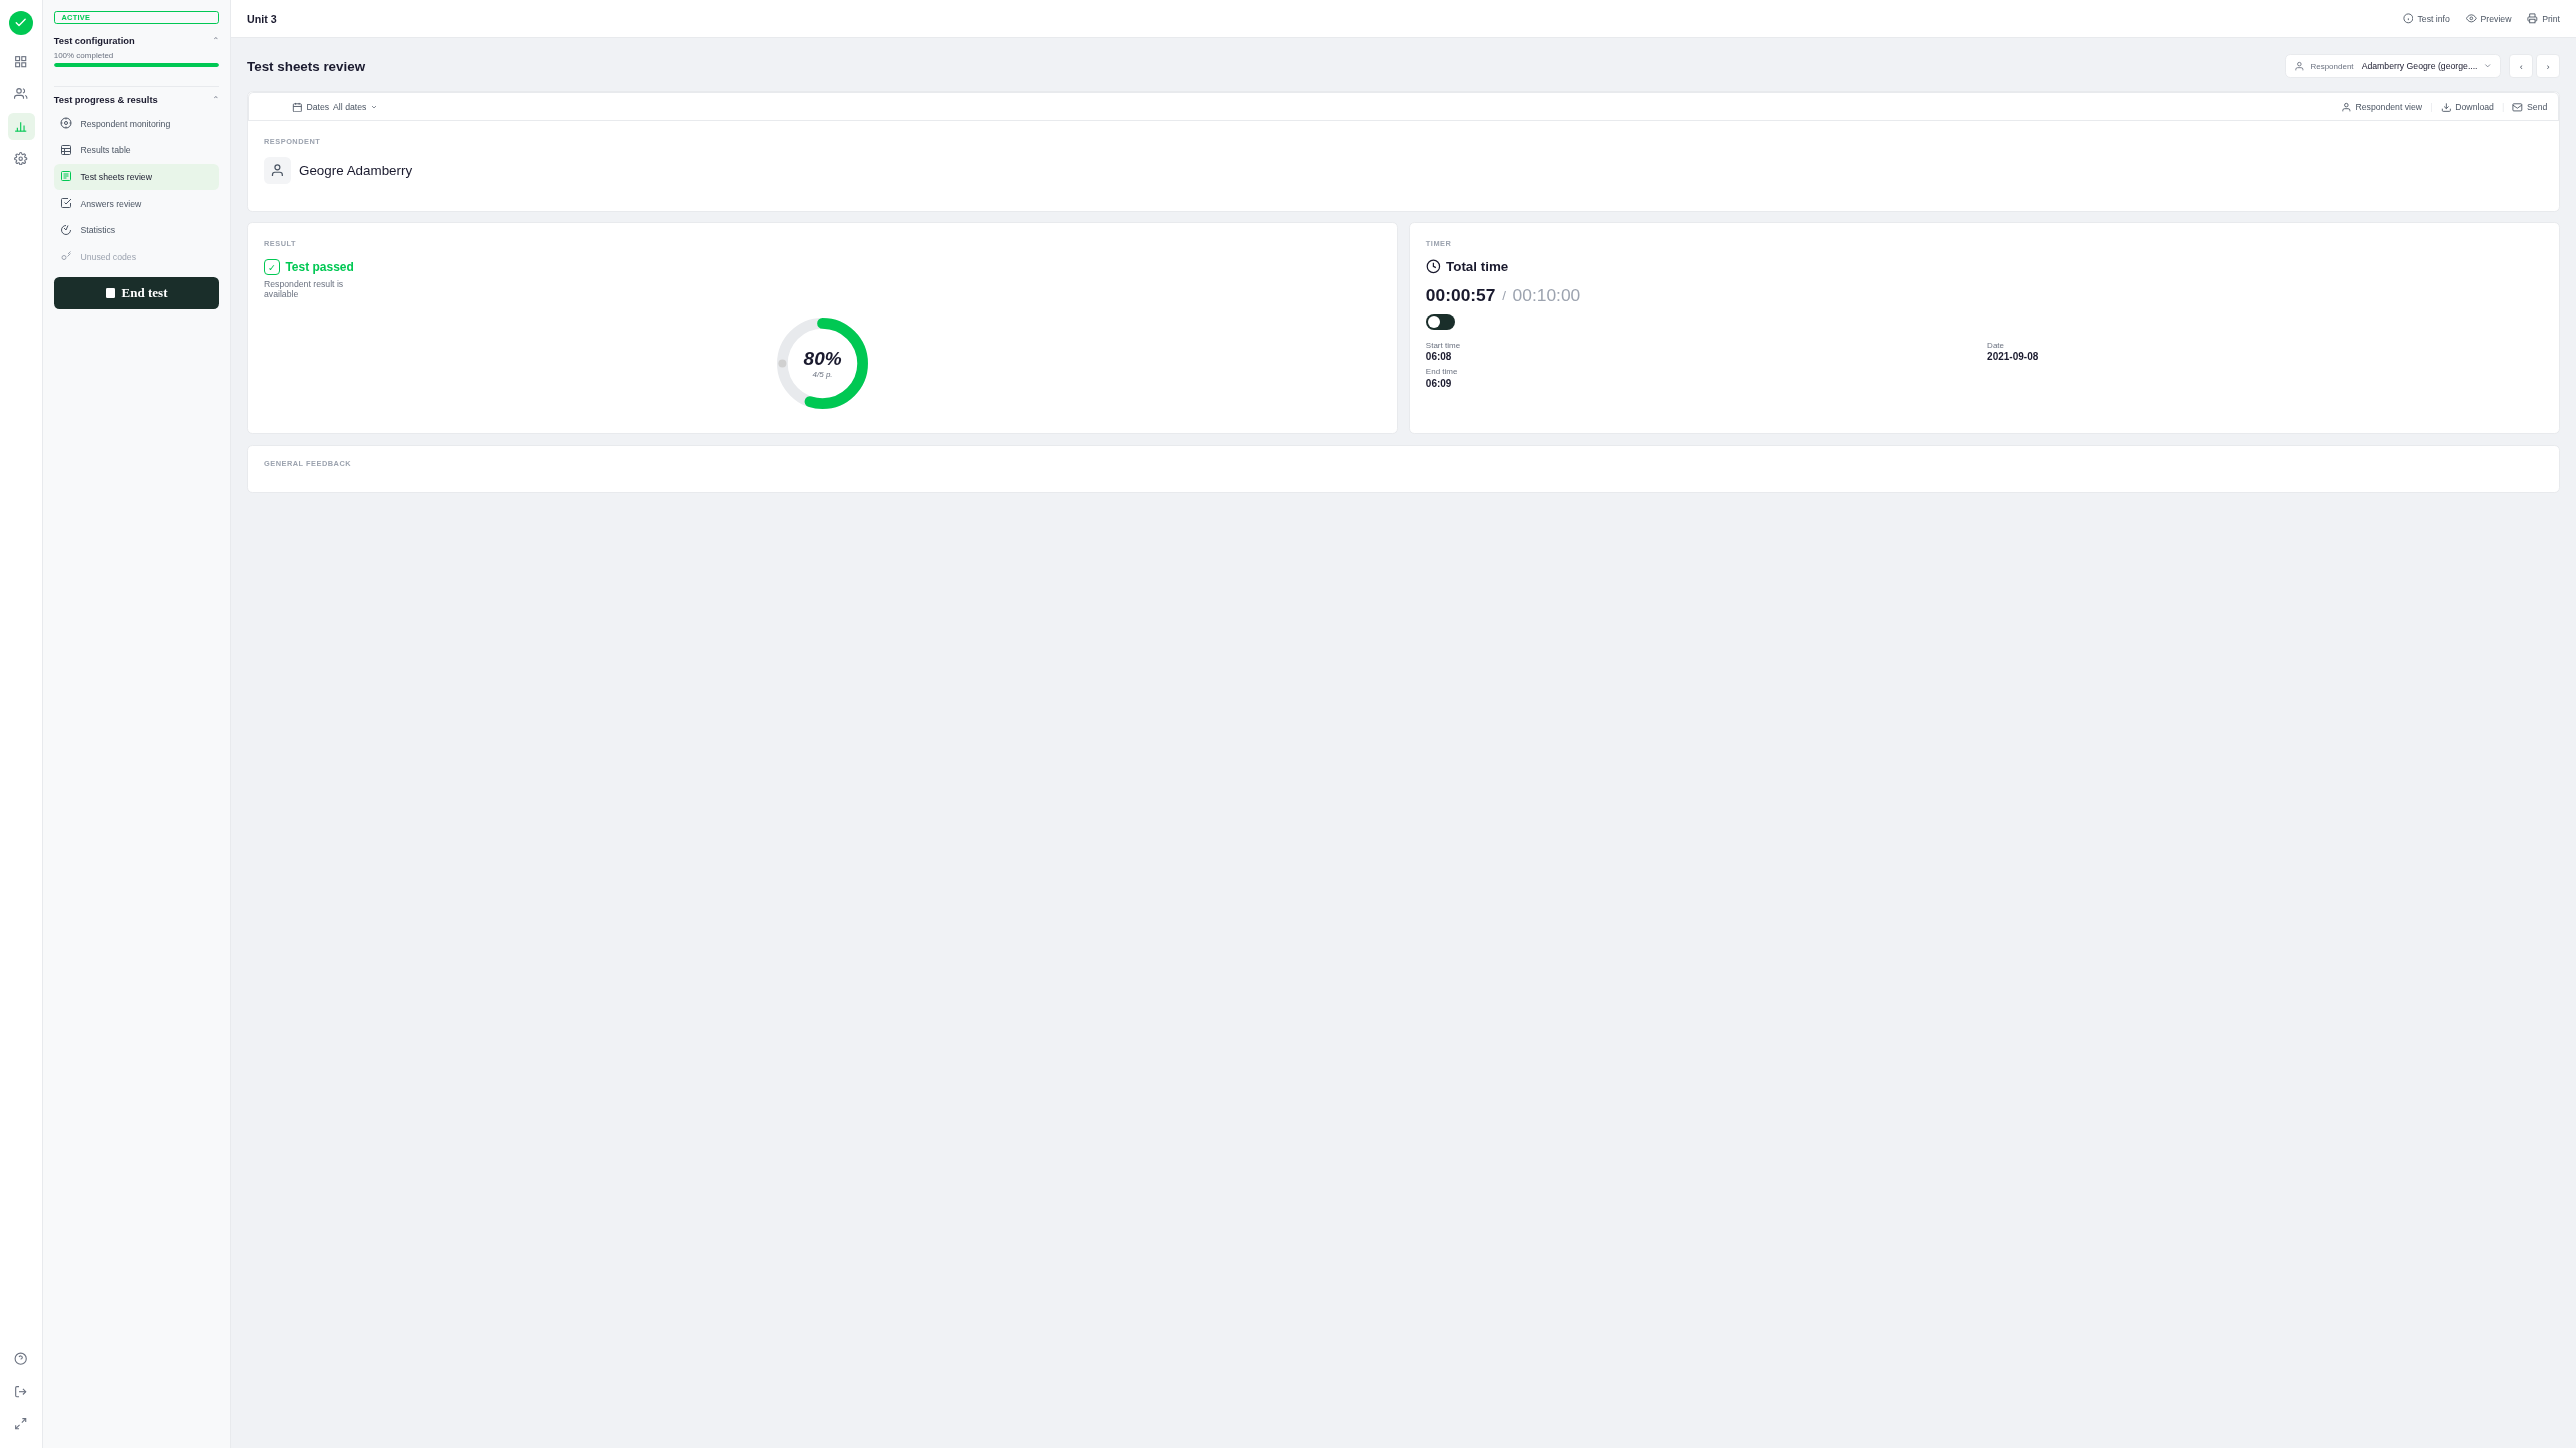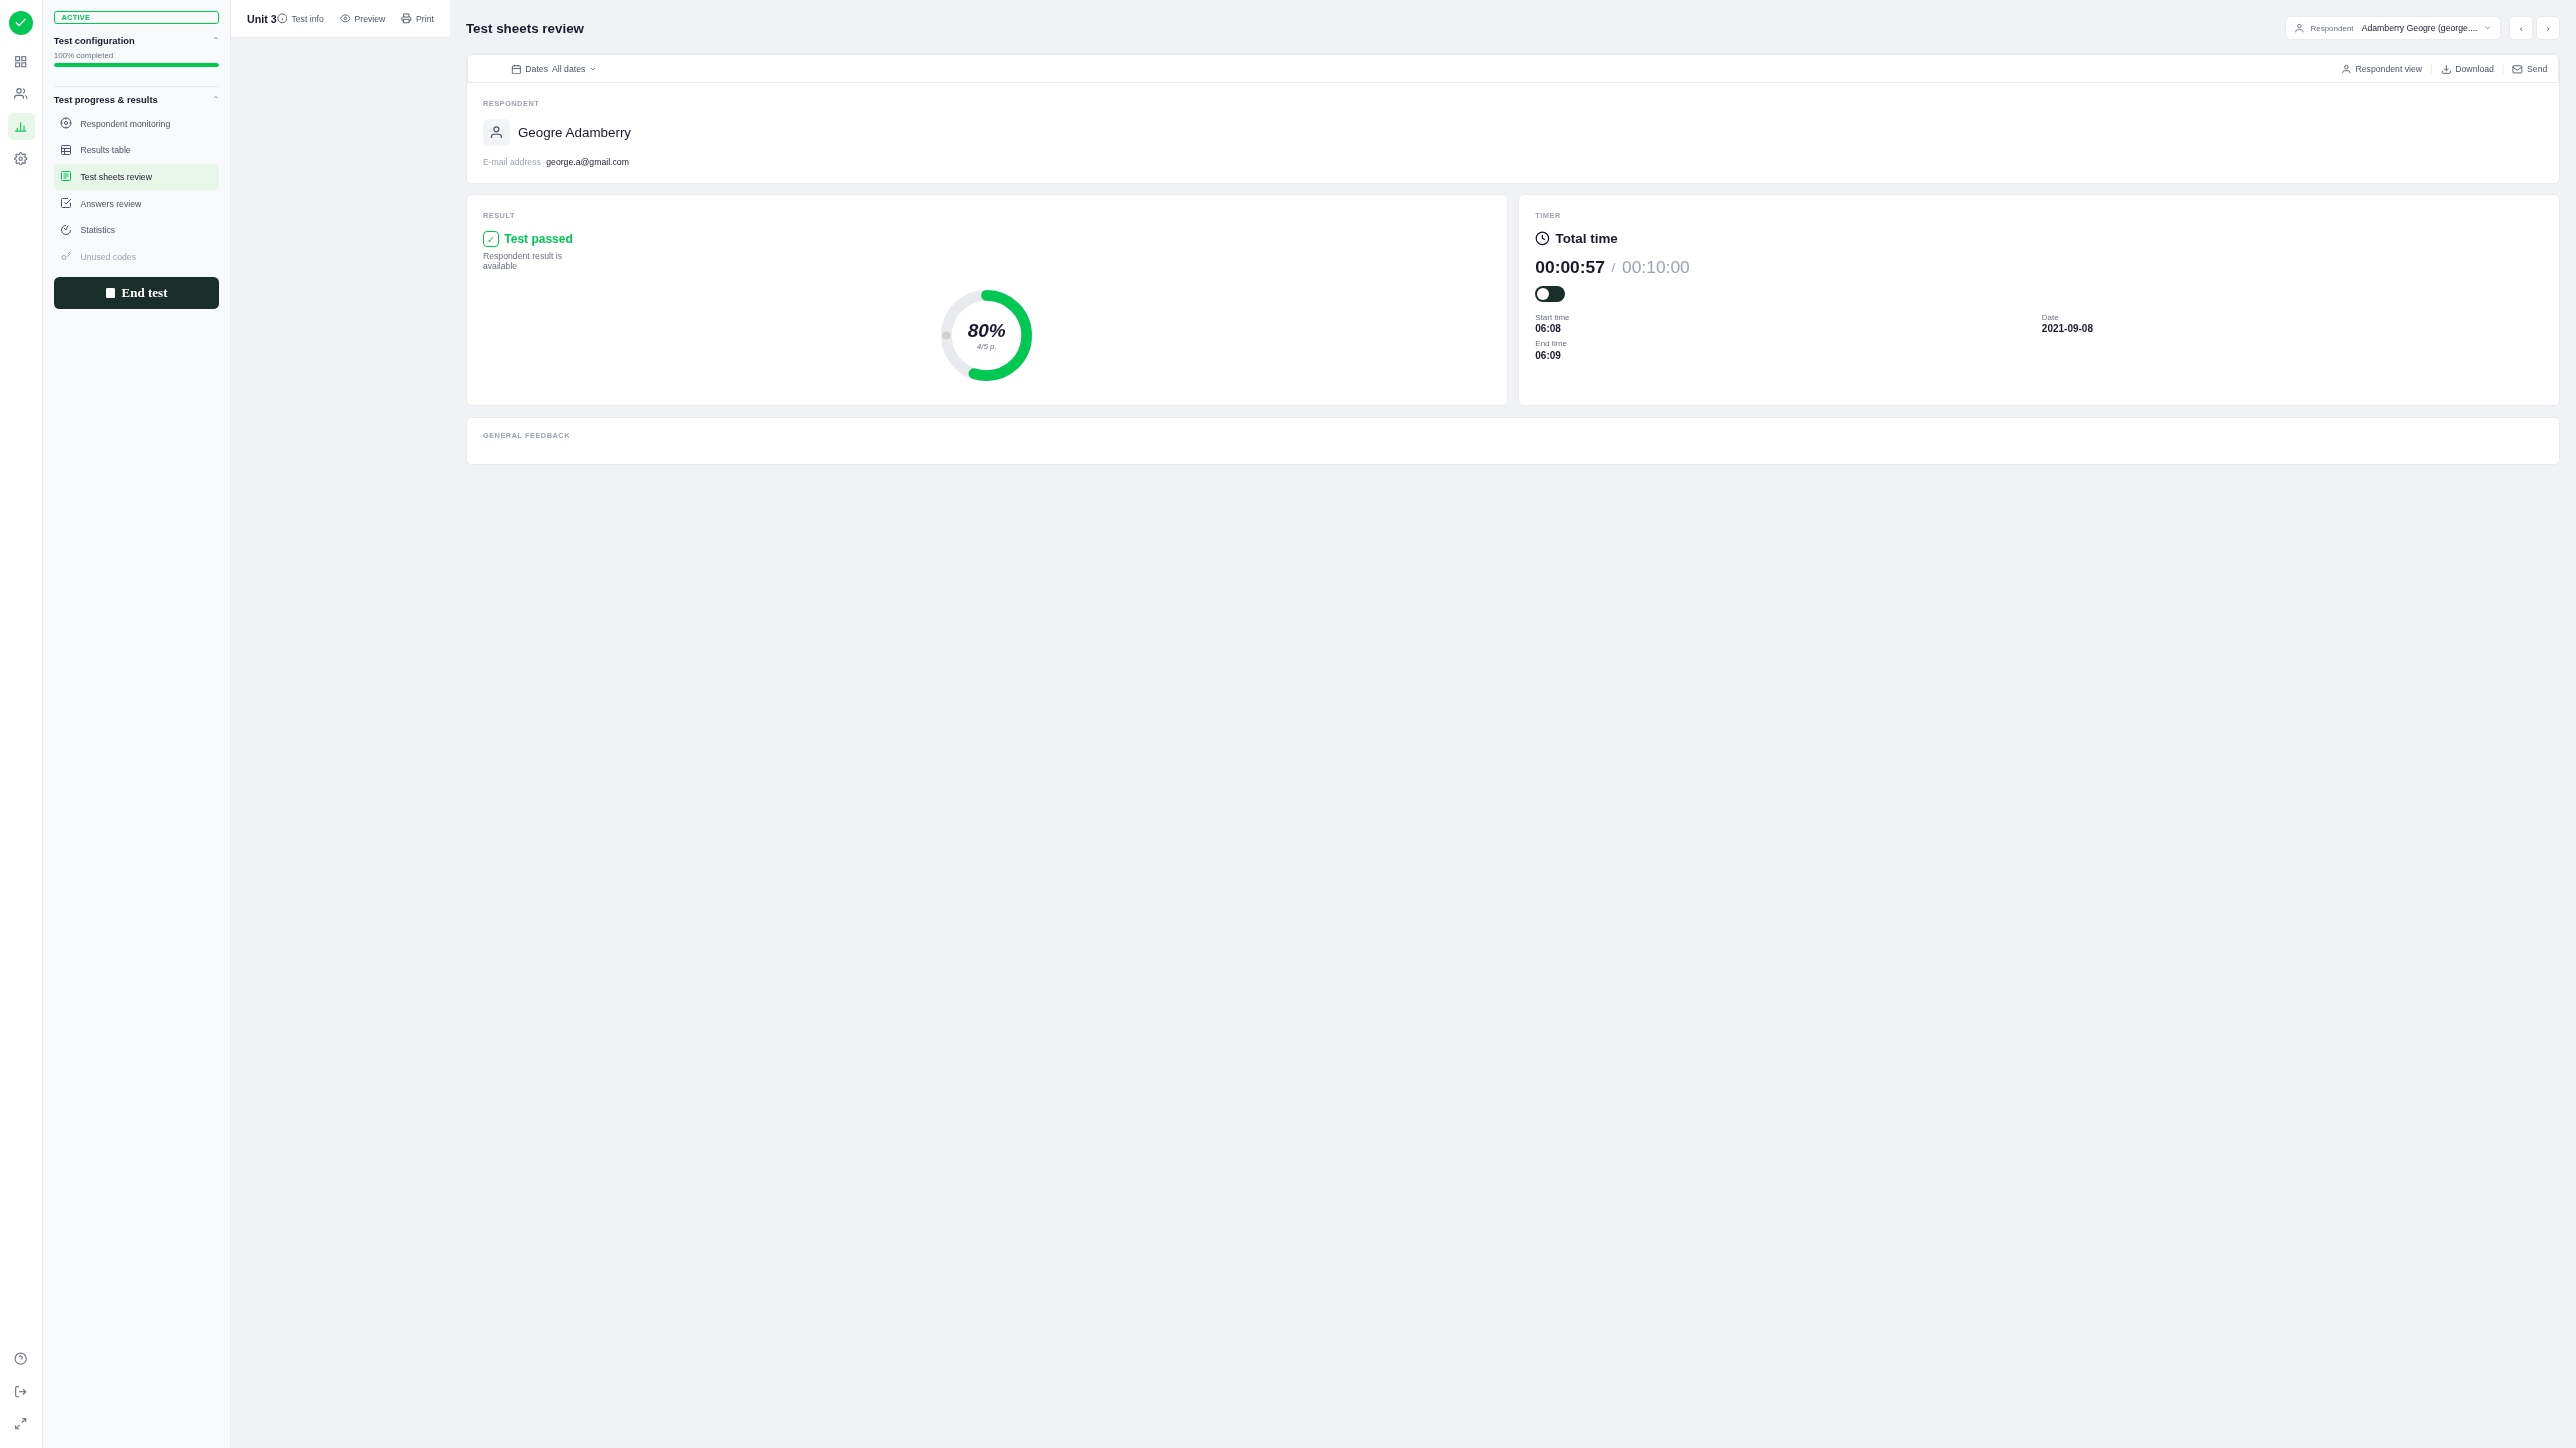--- a/index.html
+++ b/index.html
@@ -145,20 +145,21 @@
       width: 9.4px; height: 9.4px;
       background: #fff;
       border-radius: 1.3px;
       flex-shrink: 0;
     }
 
     
     .main {
       flex: 1;
       display: flex;
+      flex-direction: column;
       overflow: hidden;
     }
 
     
     .top-header {
       background: #fff;
       border-bottom: 0.7px solid #e8eaed;
       padding: 0 16px;
       height: 38px;
       display: flex;
@@ -597,24 +598,20 @@
         <div class="section-label">RESPONDENT</div>
         <div class="respondent-info">
           <div class="respondent-avatar">
             <svg width="14.8" height="14.8" viewBox="0 0 24 24" fill="none" stroke="#4b5563" stroke-width="2">
               <path d="M20 21v-2a4 4 0 0 0-4-4H8a4 4 0 0 0-4 4v2"></path>
                 <circle cx="12" cy="7" r="4"></circle>
             </svg>
           </div>
           <span class="respondent-fullname">Geogre Adamberry</span>
         </div>
-        <div class="respondent-email-row">
-          <span class="email-label">E-mail address</span>
-          <span class="email-value">george.a@gmail.com</span>
-        </div>
       </div>
     </div>
 
     <div class="result-timer-row">
 
       <div class="result-card">
         <div class="section-label">RESULT</div>
         <div class="result-status-row">
           <div class="result-status-icon">✓</div>
           <span class="result-status-text">Test passed</span>

